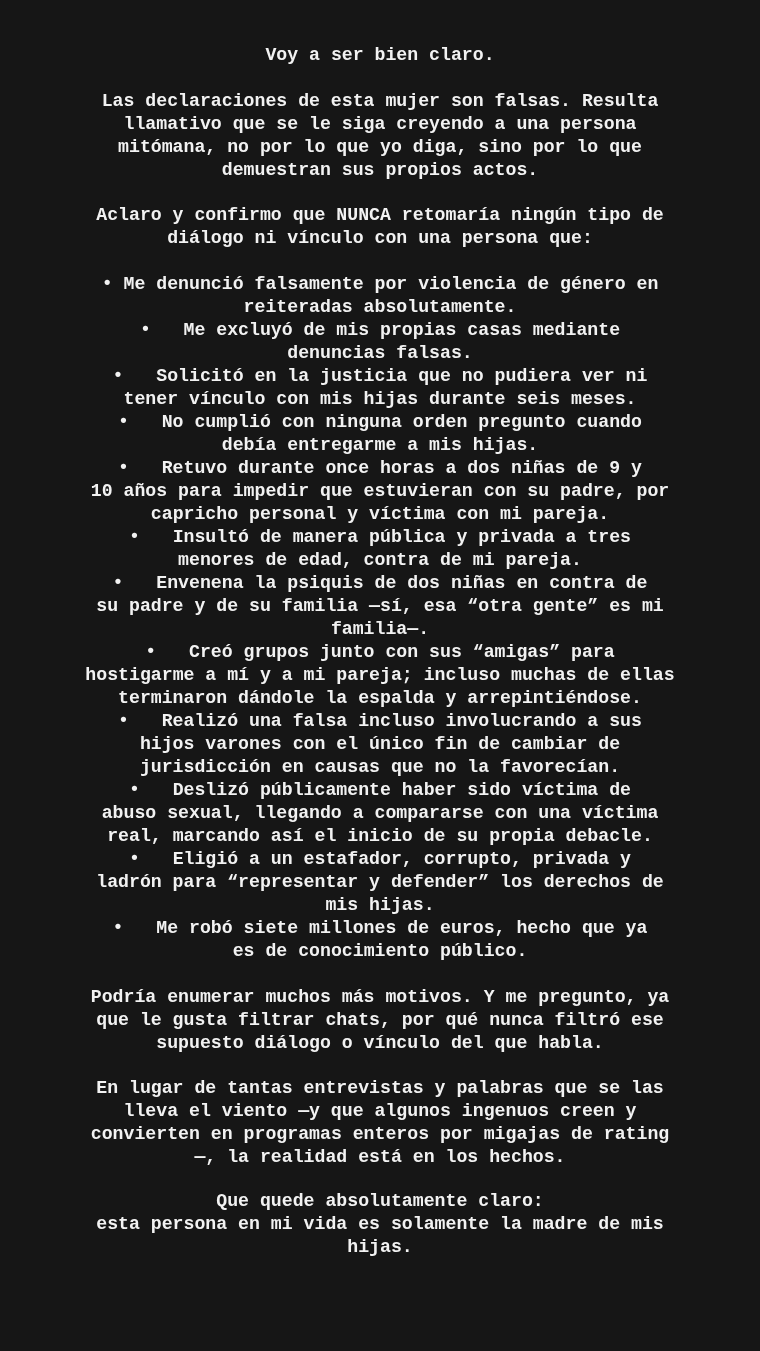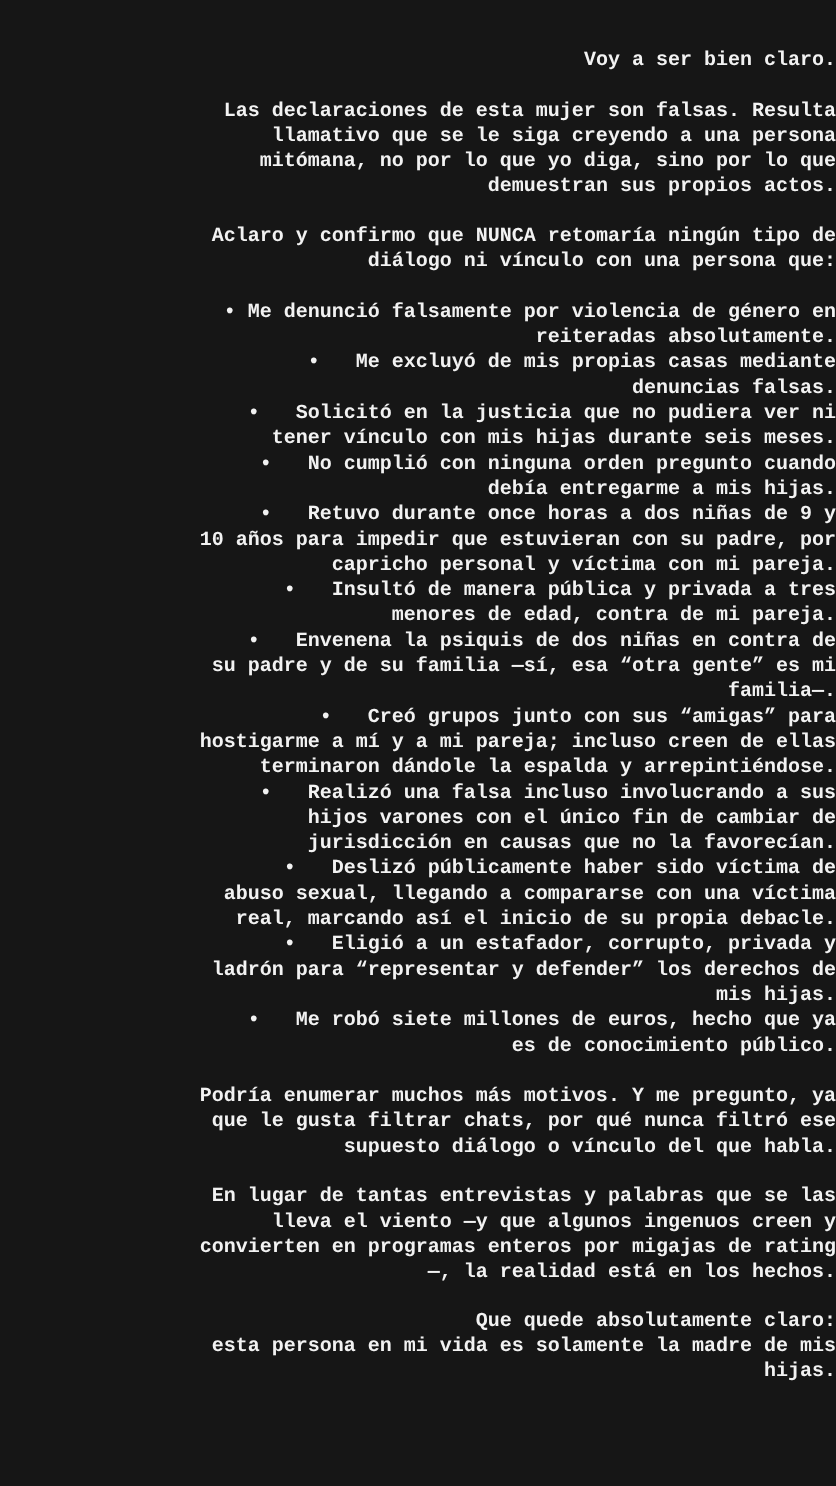--- a/index.html
+++ b/index.html
@@ -17,21 +17,21 @@
       color: #f2f2f2;
       font-family: "Liberation Mono", "DejaVu Sans Mono", monospace;
       font-size: 18.2px;
       font-weight: bold;
       letter-spacing: 0px;
     }
     .line {
       position: absolute;
       left: 0;
       width: 760px;
-      text-align: right;
+      text-align: center;
       white-space: pre;
       line-height: 23px;
       height: 23px;
     }
   </style>
 </head>
 <body>
 
 <div class="page">
   <div class="line" style="top:44px">Voy a ser bien claro.</div>
@@ -74,21 +74,21 @@
       <div class="line" style="top:526px">•   Insultó de manera pública y privada a tres</div>
       <div class="line" style="top:549px">menores de edad, contra de mi pareja.</div>
     </div>
     <div>
       <div class="line" style="top:572px">•   Envenena la psiquis de dos niñas en contra de</div>
       <div class="line" style="top:595px">su padre y de su familia —sí, esa “otra gente” es mi</div>
       <div class="line" style="top:618px">familia—.</div>
     </div>
     <div>
       <div class="line" style="top:641px">•   Creó grupos junto con sus “amigas” para</div>
-      <div class="line" style="top:664px">hostigarme a mí y a mi pareja; incluso creen de ellas</div>
+      <div class="line" style="top:664px">hostigarme a mí y a mi pareja; incluso muchas de ellas</div>
       <div class="line" style="top:687px">terminaron dándole la espalda y arrepintiéndose.</div>
     </div>
     <div>
       <div class="line" style="top:710px">•   Realizó una falsa incluso involucrando a sus</div>
       <div class="line" style="top:733px">hijos varones con el único fin de cambiar de</div>
       <div class="line" style="top:756px">jurisdicción en causas que no la favorecían.</div>
     </div>
     <div>
       <div class="line" style="top:779px">•   Deslizó públicamente haber sido víctima de</div>
       <div class="line" style="top:802px">abuso sexual, llegando a compararse con una víctima</div>

